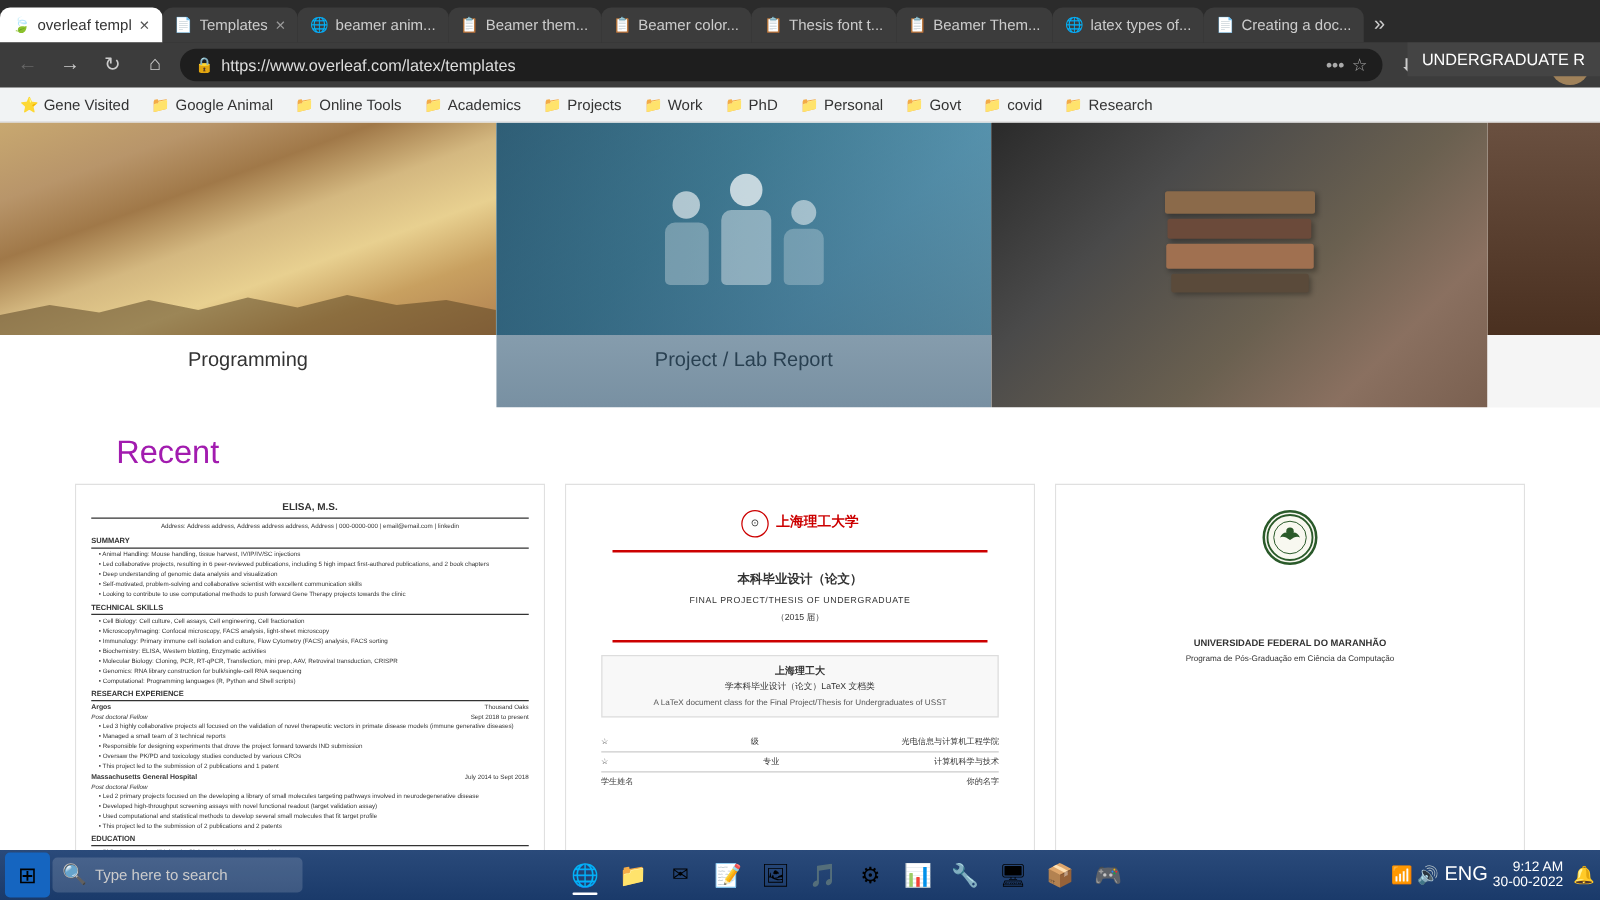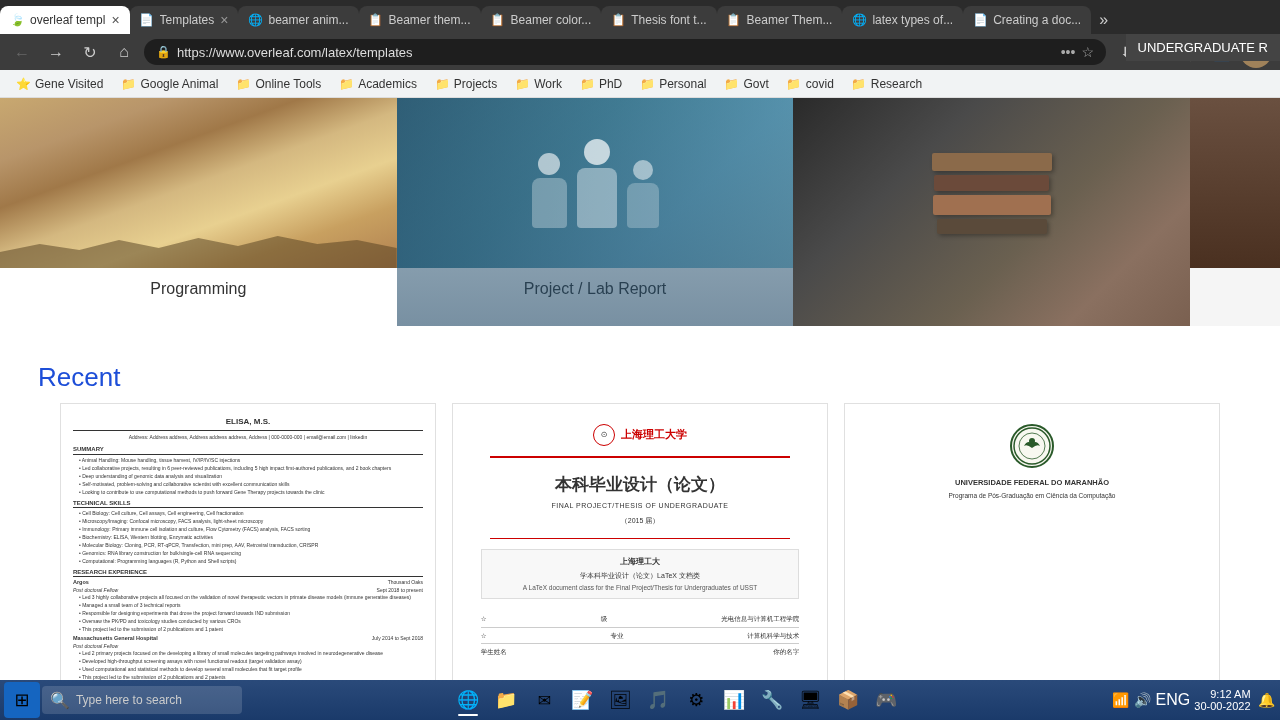--- a/index.html
+++ b/index.html
@@ -180,25 +180,24 @@
     
     .card-partial {
       width: 90px;
       flex: 0 0 90px;
       background: #8b6a4a;
       height: 170px;
     }
 
     
     .recent-section {
-      padding: 20px 38px 10px;
+      padding: 20px 93px 10px;
       font-size: 26px;
-      color: #1d4ed8;
+      color: #a21caf;
       font-weight: 400;
-      margin-top: 16px;
     }
 
     
     .templates-row {
       display: flex;
       gap: 0;
       padding: 0 60px;
       height: 360px;
     }
     .template-card {
@@ -530,21 +529,21 @@
       <div class="template-card">
         <div class="template-preview" style="display:flex; flex-direction:column; align-items:center; padding:20px 10px;">
 
           <div style="display:flex; align-items:center; gap:6px; margin-bottom:10px;">
             <div style="width:22px; height:22px; border-radius:50%; border:1.5px solid #c00; display:flex; align-items:center; justify-content:center; font-size:8px;">⊙</div>
             <span style="font-size:11px; color:#c00; font-weight:bold;">上海理工大学</span>
           </div>
 
           <div style="width:85%; height:1.5px; background:#c00; margin-bottom:15px;"></div>
 
-          <div style="font-size:17px; font-weight:bold; margin-bottom:5px; text-align:center;">本科毕业设计（论文）</div>
+          <div style="font-size:10px; font-weight:bold; margin-bottom:5px; text-align:center;">本科毕业设计（论文）</div>
           <div style="font-size:7px; margin-bottom:5px; text-align:center; letter-spacing:0.5px;">FINAL PROJECT/THESIS OF UNDERGRADUATE</div>
           <div style="font-size:7px; margin-bottom:12px;">（2015 届）</div>
 
           <div style="width:85%; height:1.5px; background:#c00; margin-bottom:10px;"></div>
 
           <div style="background:#f8f8f8; border:1px solid #ddd; padding:6px 10px; width:90%; text-align:center;">
             <div style="font-size:8px; font-weight:bold; margin-bottom:3px;">上海理工大</div>
             <div style="font-size:7px; margin-bottom:3px;">学本科毕业设计（论文）LaTeX 文档类</div>
             <div style="font-size:6.5px; color:#555;">A LaTeX document class for the Final Project/Thesis for Undergraduates of USST</div>
           </div>
@@ -574,21 +573,21 @@
           <div style="width:44px; height:44px; border-radius:50%; border:2px solid #2a5a2a; display:flex; align-items:center; justify-content:center; margin-bottom:10px; background:#f8f8f0; overflow:hidden; position:relative;">
             <svg width="40" height="40" viewBox="0 0 40 40">
               <circle cx="20" cy="20" r="18" fill="none" stroke="#2a5a2a" stroke-width="1.5"></circle>
               <circle cx="20" cy="20" r="13" fill="none" stroke="#2a5a2a" stroke-width="0.8"></circle>
 
               <path d="M12 20 Q15 14 20 17 Q25 14 28 20 Q25 18 20 22 Q15 18 12 20Z" fill="#2a5a2a"></path>
               <circle cx="20" cy="15" r="3" fill="#2a5a2a"></circle>
             </svg>
           </div>
 
-          <div style="font-size:7.5px; font-weight:bold; text-align:left; margin-bottom:2px; line-height:1.4;">
+          <div style="font-size:7.5px; font-weight:bold; text-align:left; margin-bottom:2px; line-height:1.4;margin-top:48px;">
             <span>UNIVERSIDADE FEDERAL DO MARANH</span><span>ÃO</span>
           </div>
           <div style="font-size:6.5px; text-align:center; margin-bottom:16px;">
             <span>Programa de Pós-Graduação em Ciência da Co</span><span>mputação</span>
           </div>
 
           <div style="flex:1; min-height:40px;"></div>
 
           <div style="text-align:center; margin-top:10px;">
             <div style="font-size:7px; color:#666; margin-bottom:6px;">Geraldo Braz Junior</div>

